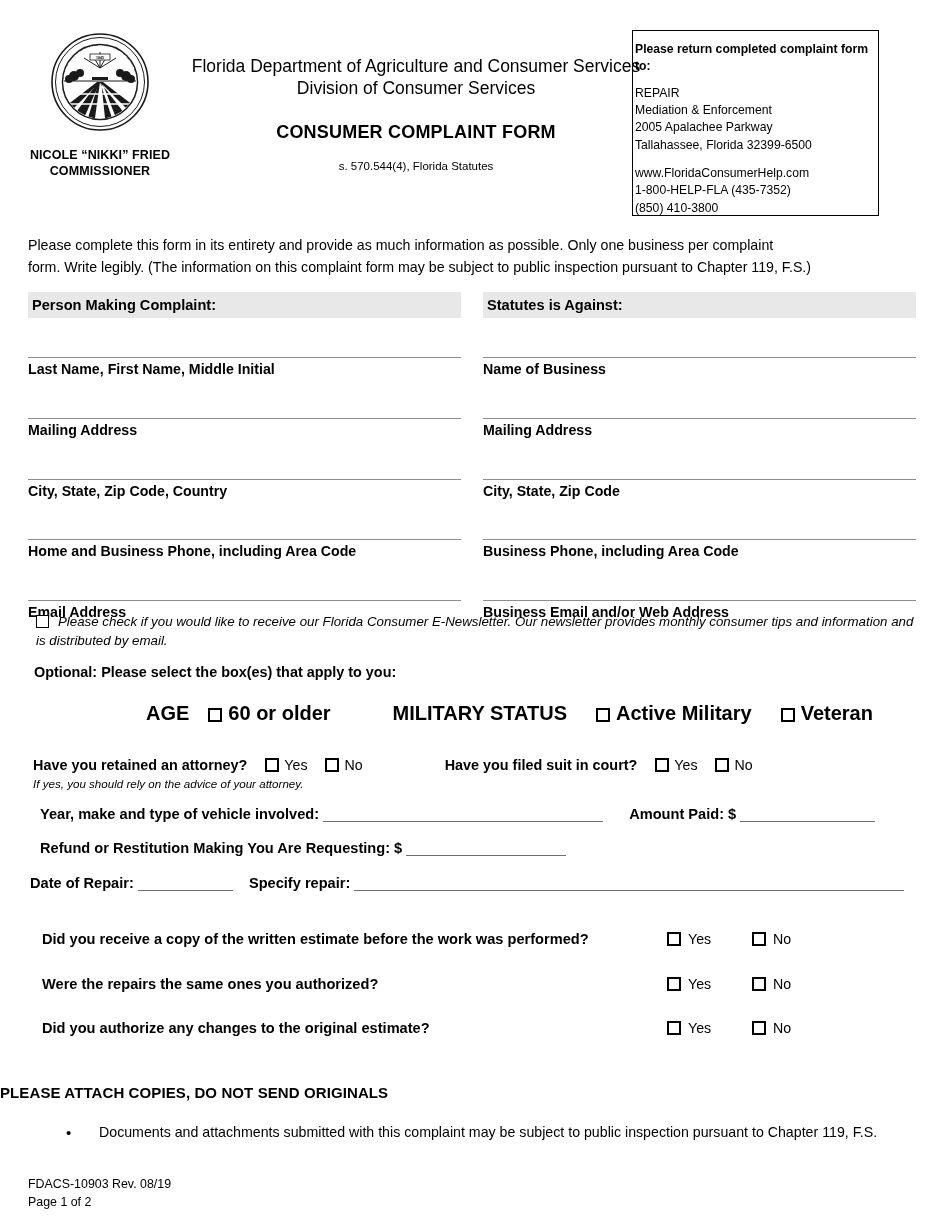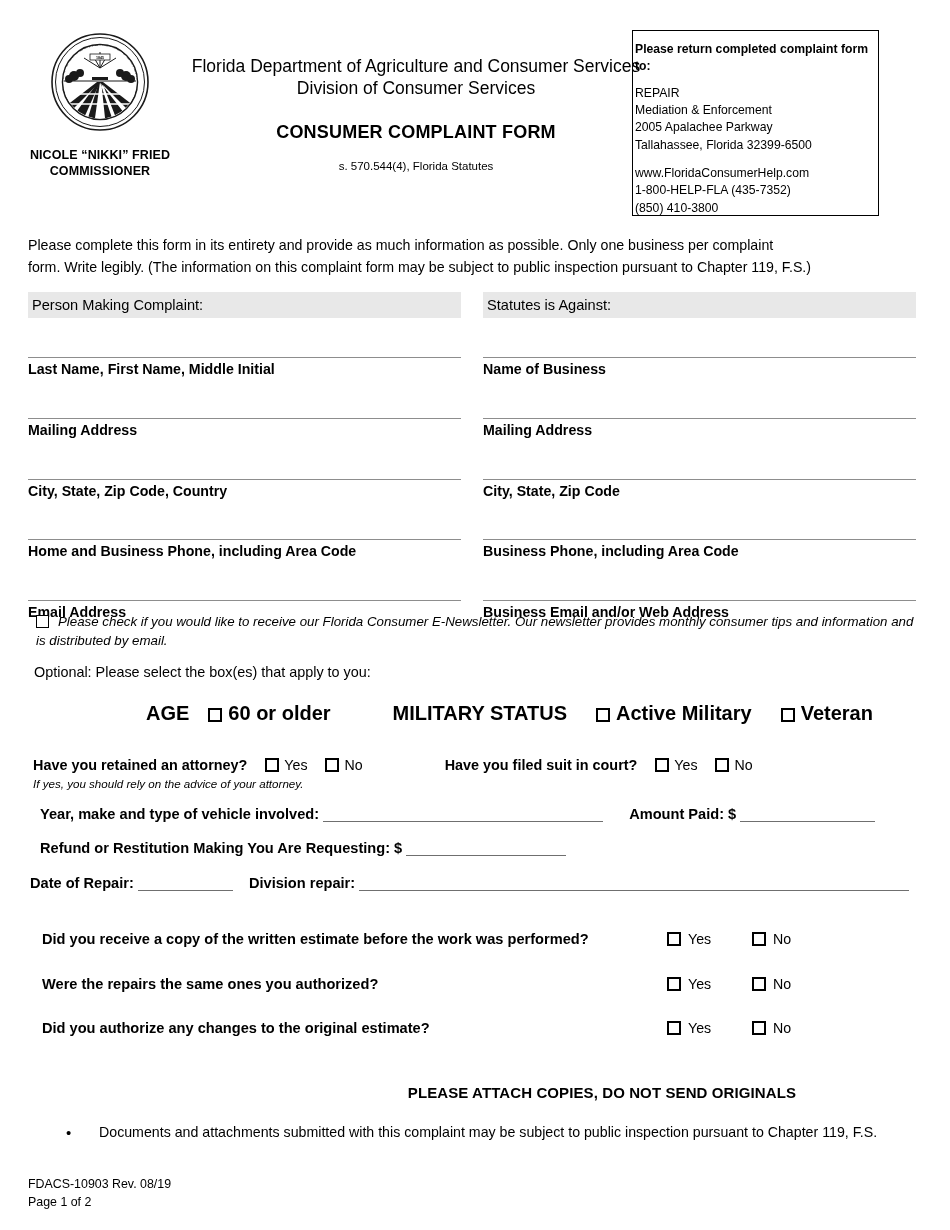--- a/index.html
+++ b/index.html
@@ -52,21 +52,21 @@
   }
 
   
   .cols { position:absolute; left:28px; top:292px; width:894px; }
   .col { position:absolute; top:0; width:433px; }
   .col-left  { left:0; }
   .col-right { left:455px; }
 
   .section-bar {
     background:#e8e8e8; height:26px; line-height:26px;
-    padding-left:4px; font-size:14.6px; font-weight:normal;
+    padding-left:4px; font-size:14.6px; font-weight:bold;
   }
   .field {
     margin-top:0; padding-top:39px;
   }
   .field .rule {
     border-bottom:1px solid #8d8d8d; height:0; margin-bottom:3px;
   }
   .field .flabel {
     font-size:14.2px; font-weight:bold; line-height:1.25;
   }
@@ -86,21 +86,21 @@
   
   .newsletter {
     position:absolute; left:36px; top:612px; width:880px;
     font-size:13.3px; font-style:italic; line-height:1.45;
   }
   .newsletter .cb { margin-right:9px; vertical-align:-2px; font-style:normal; }
 
   
   .optional-title {
     position:absolute; left:34px; top:664px;
-    font-size:14.4px; font-weight:normal;
+    font-size:14.4px; font-weight:bold;
   }
   .optional-row {
     position:absolute; left:34px; top:702px; width:890px;
     font-size:20px; font-weight:bold; white-space:nowrap;
   }
   .optional-row .sp-age   { display:inline-block; width:112px; }
   .optional-row .sp-mid   { display:inline-block; width:62px; }
   .optional-row .sp-mil   { display:inline-block; width:29px; }
   .optional-row .sp-vet   { display:inline-block; width:19px; }
   .optional-row .cb-thick { margin-right:6px; }
@@ -143,22 +143,22 @@
     font-size:14.6px; font-weight:bold;
   }
   .qrow .qtext { display:inline-block; }
   .qrow .ansbox { position:absolute; font-weight:normal; font-size:14.2px; }
   .qrow .ans-yes { left:625px; }
   .qrow .ans-no  { left:710px; }
   .qrow .cb-thick { margin-right:7px; }
 
   
   .attach-title {
-    position:absolute; left:0; top:1084px; width:796px; text-align:right;
-    font-size:15px; font-weight:bold; letter-spacing:.1px;padding-left:12px;
+    position:absolute; left:0; top:1084px; width:796px; text-align:left;
+    font-size:15px; font-weight:bold; letter-spacing:.1px;
   }
   .bullet-row {
     position:absolute; left:66px; top:1122px; width:830px;
     font-size:14.2px; line-height:1.5;
   }
   .bullet-row .dot {
     position:absolute; left:0; top:0; font-size:15px;
   }
   .bullet-row .btext { display:block; margin-left:33px; }
 
@@ -344,21 +344,21 @@
   </div>
 
   <div class="refund-row">
     <span>Refund or Restitution Making You Are Requesting: $</span>
     <span class="uline" style="width:160px"></span>
   </div>
 
   <div class="date-row">
     <span>Date of Repair:</span>
     <span class="uline" style="width:95px"></span>
-    <span style="display:inline-block;width:12px"></span><span>Division repair:</span>
+    <span style="display:inline-block;width:12px"></span><span>Specify repair:</span>
     <span class="uline" style="width:550px"></span>
     
   </div>
 
   <div class="qrow" style="top:931px">
     <span class="qtext">Did you receive a copy of the written estimate before the work was performed?</span>
     <span class="ansbox ans-yes"><span class="cb-thick"></span><span>Yes</span></span>
     <span class="ansbox ans-no"><span class="cb-thick"></span><span>No</span></span>
   </div>
 

